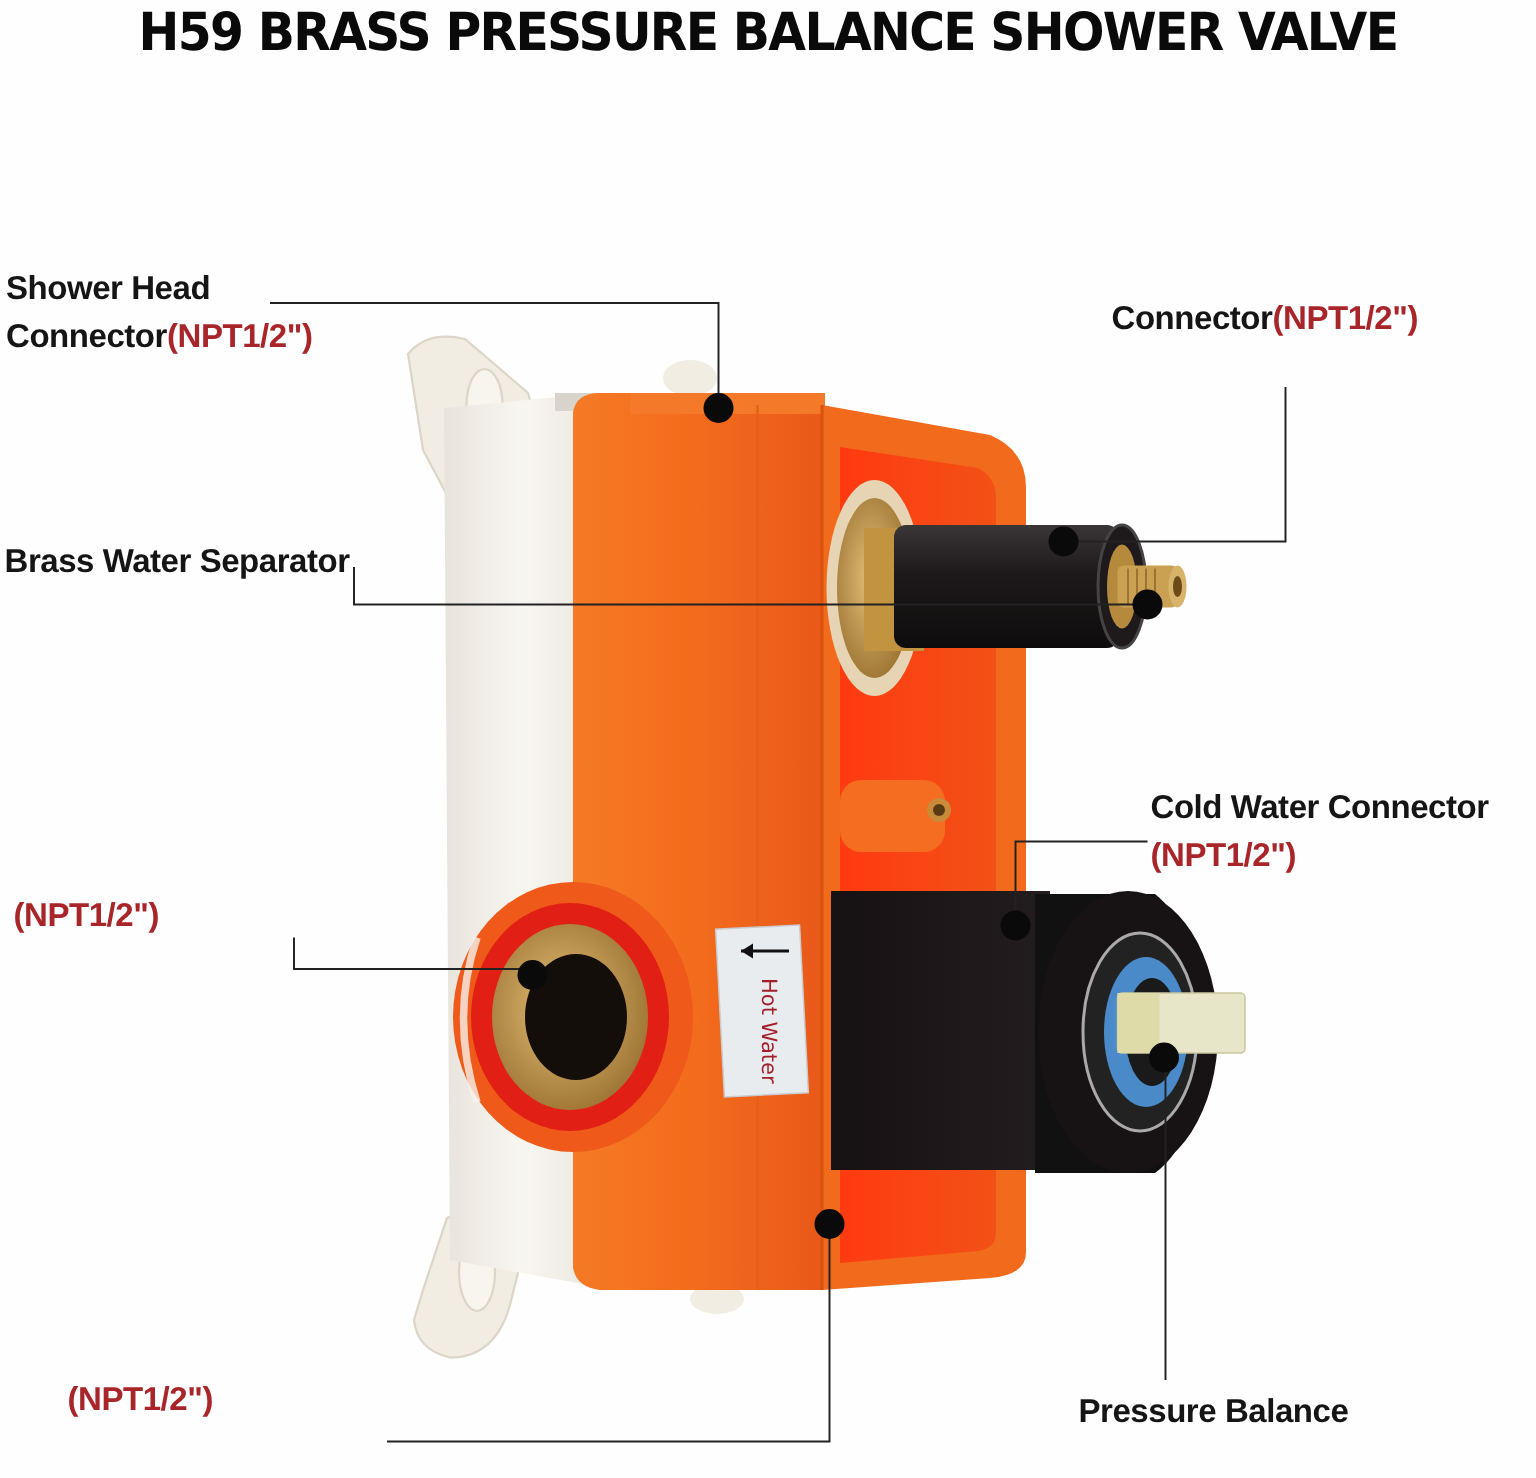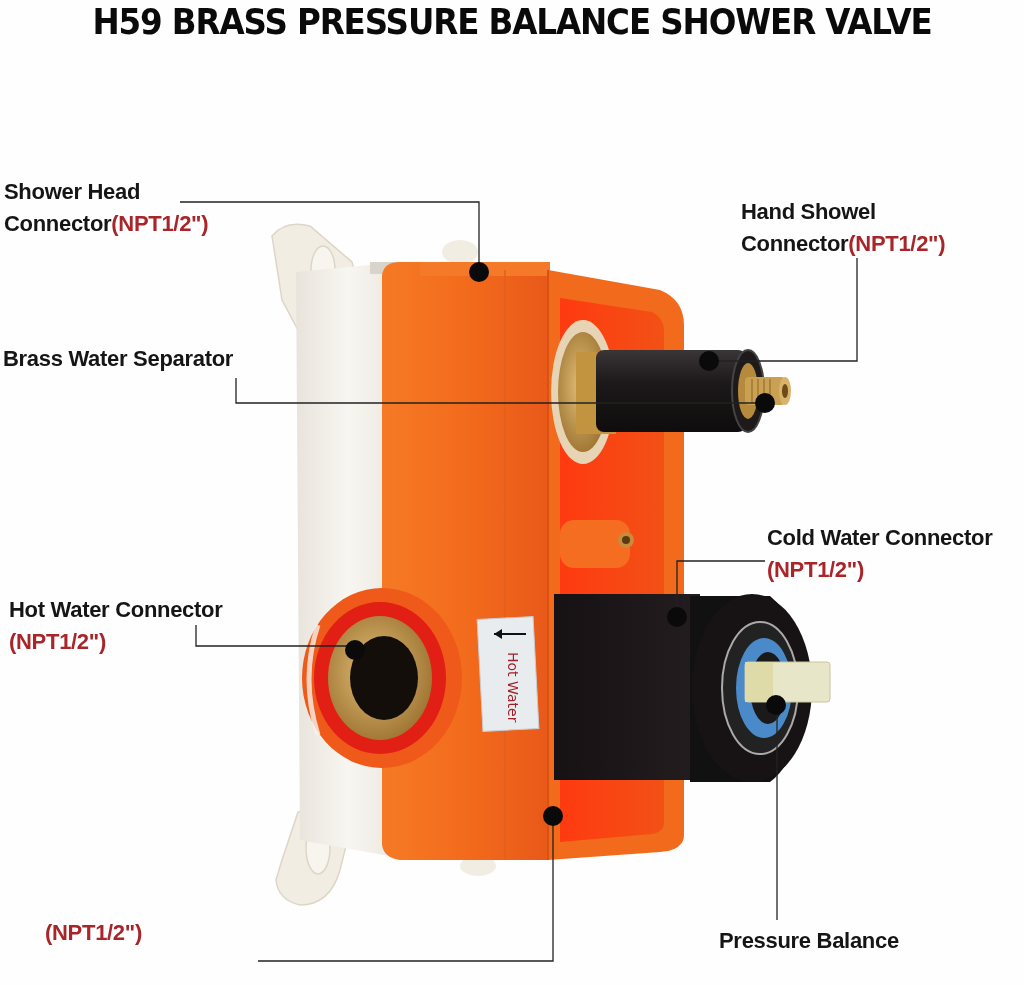--- a/index.html
+++ b/index.html
@@ -144,31 +144,29 @@
     <circle cx="553" cy="816" r="10"></circle>
     <circle cx="776" cy="705" r="10"></circle>
   </g>
 </svg>
 
 <div class="label" style="left:4px; top:176px;">
   <div>Shower Head</div>
   <div><span>Connector</span><span class="spec">(NPT1/2")</span></div>
 </div>
 
-<div class="label" style="left:3px; top:343px;">
+<div class="label" style="left:3px; top:358px;">
   <div>Brass Water Separator</div>
 </div>
 
 <div class="label" style="left:741px; top:196px;">
-  <div>Hand Showel</div>
   <div><span>Connector</span><span class="spec">(NPT1/2")</span></div>
 </div>
 
 <div class="label" style="left:9px; top:594px;">
-  <div>Hot Water Connector</div>
   <div class="spec">(NPT1/2")</div>
 </div>
 
 <div class="label" style="left:767px; top:522px;">
   <div>Cold Water Connector</div>
   <div class="spec">(NPT1/2")</div>
 </div>
 
 <div class="label" style="left:45px; top:917px;">
   <div class="spec">(NPT1/2")</div>

